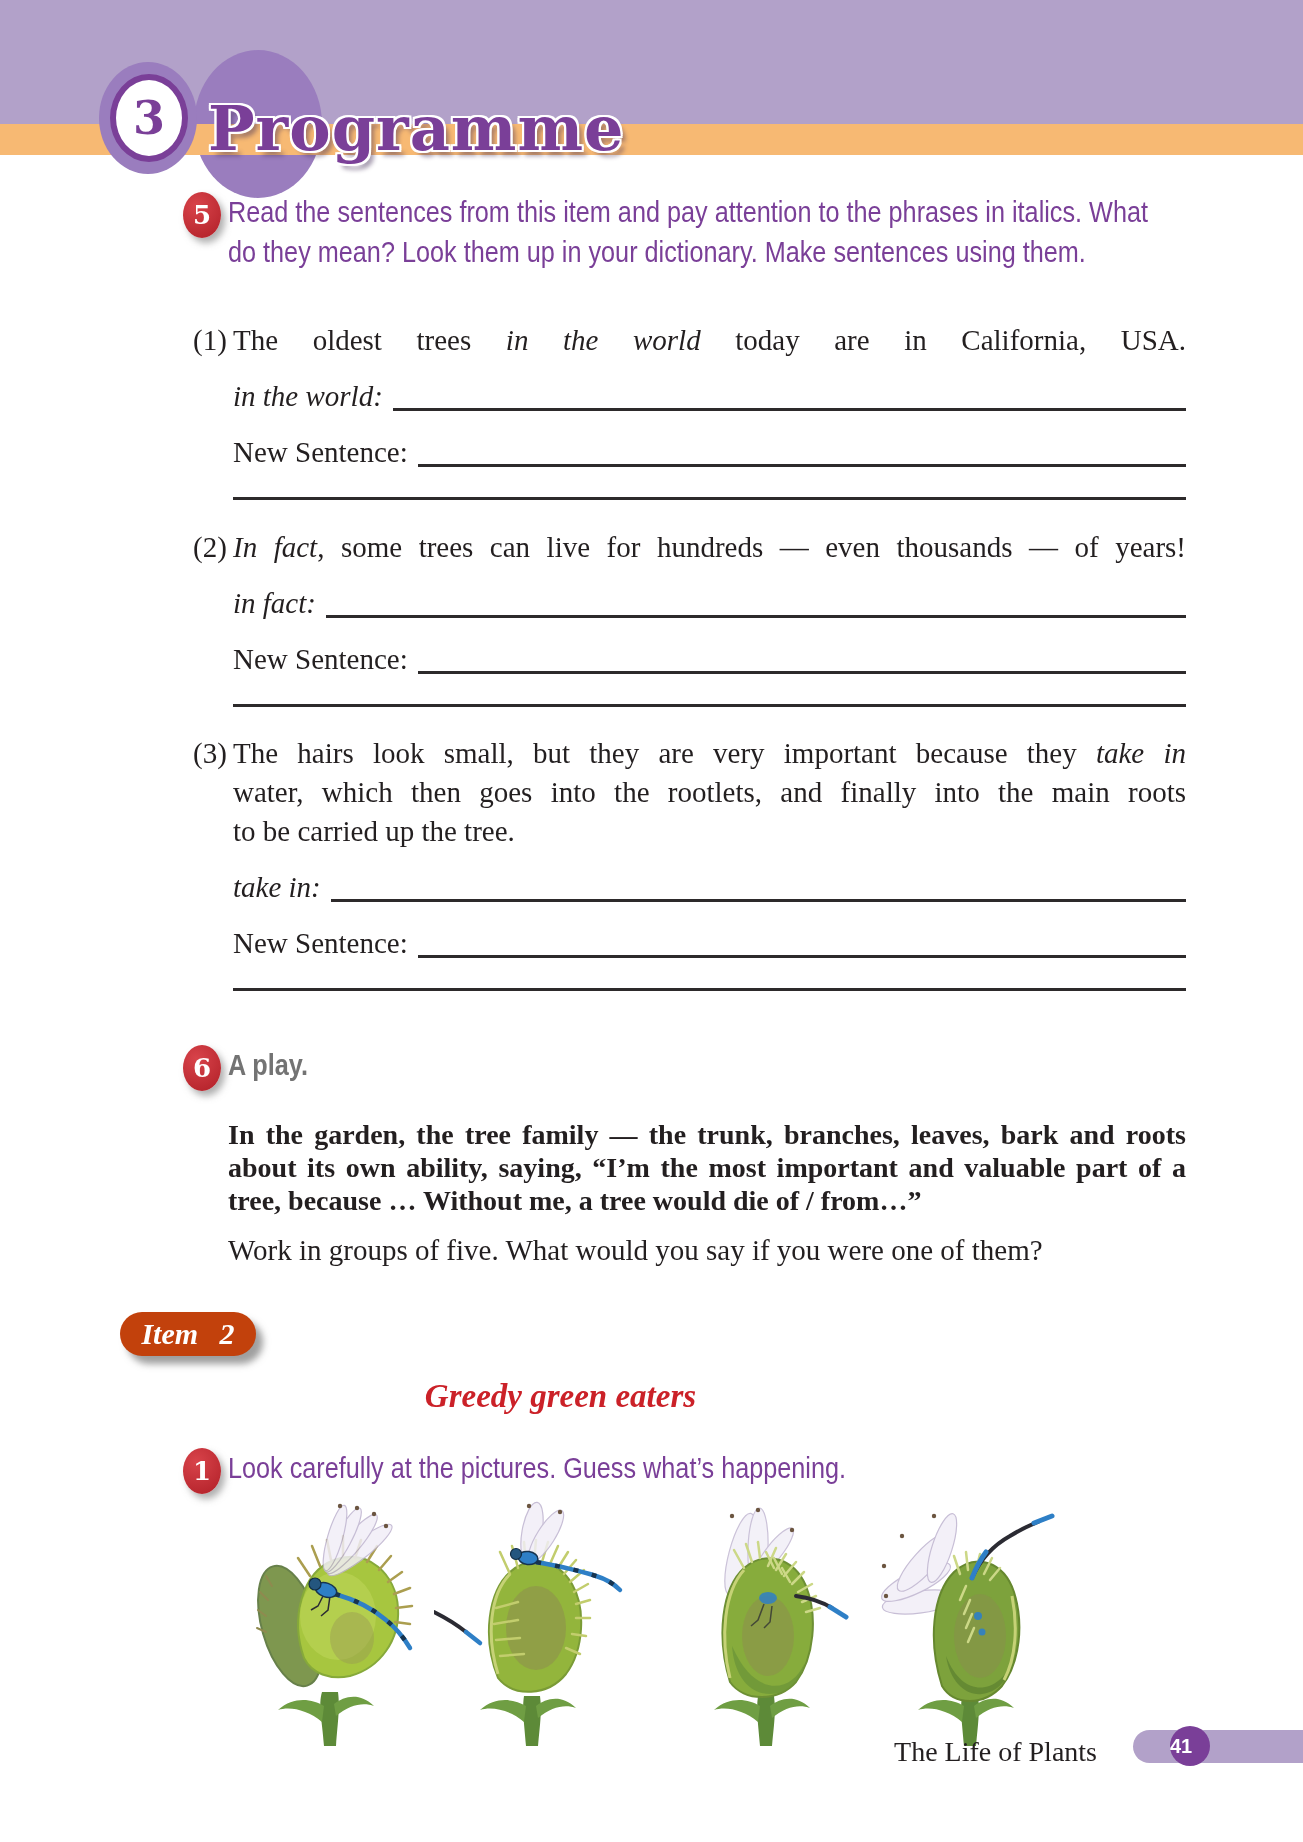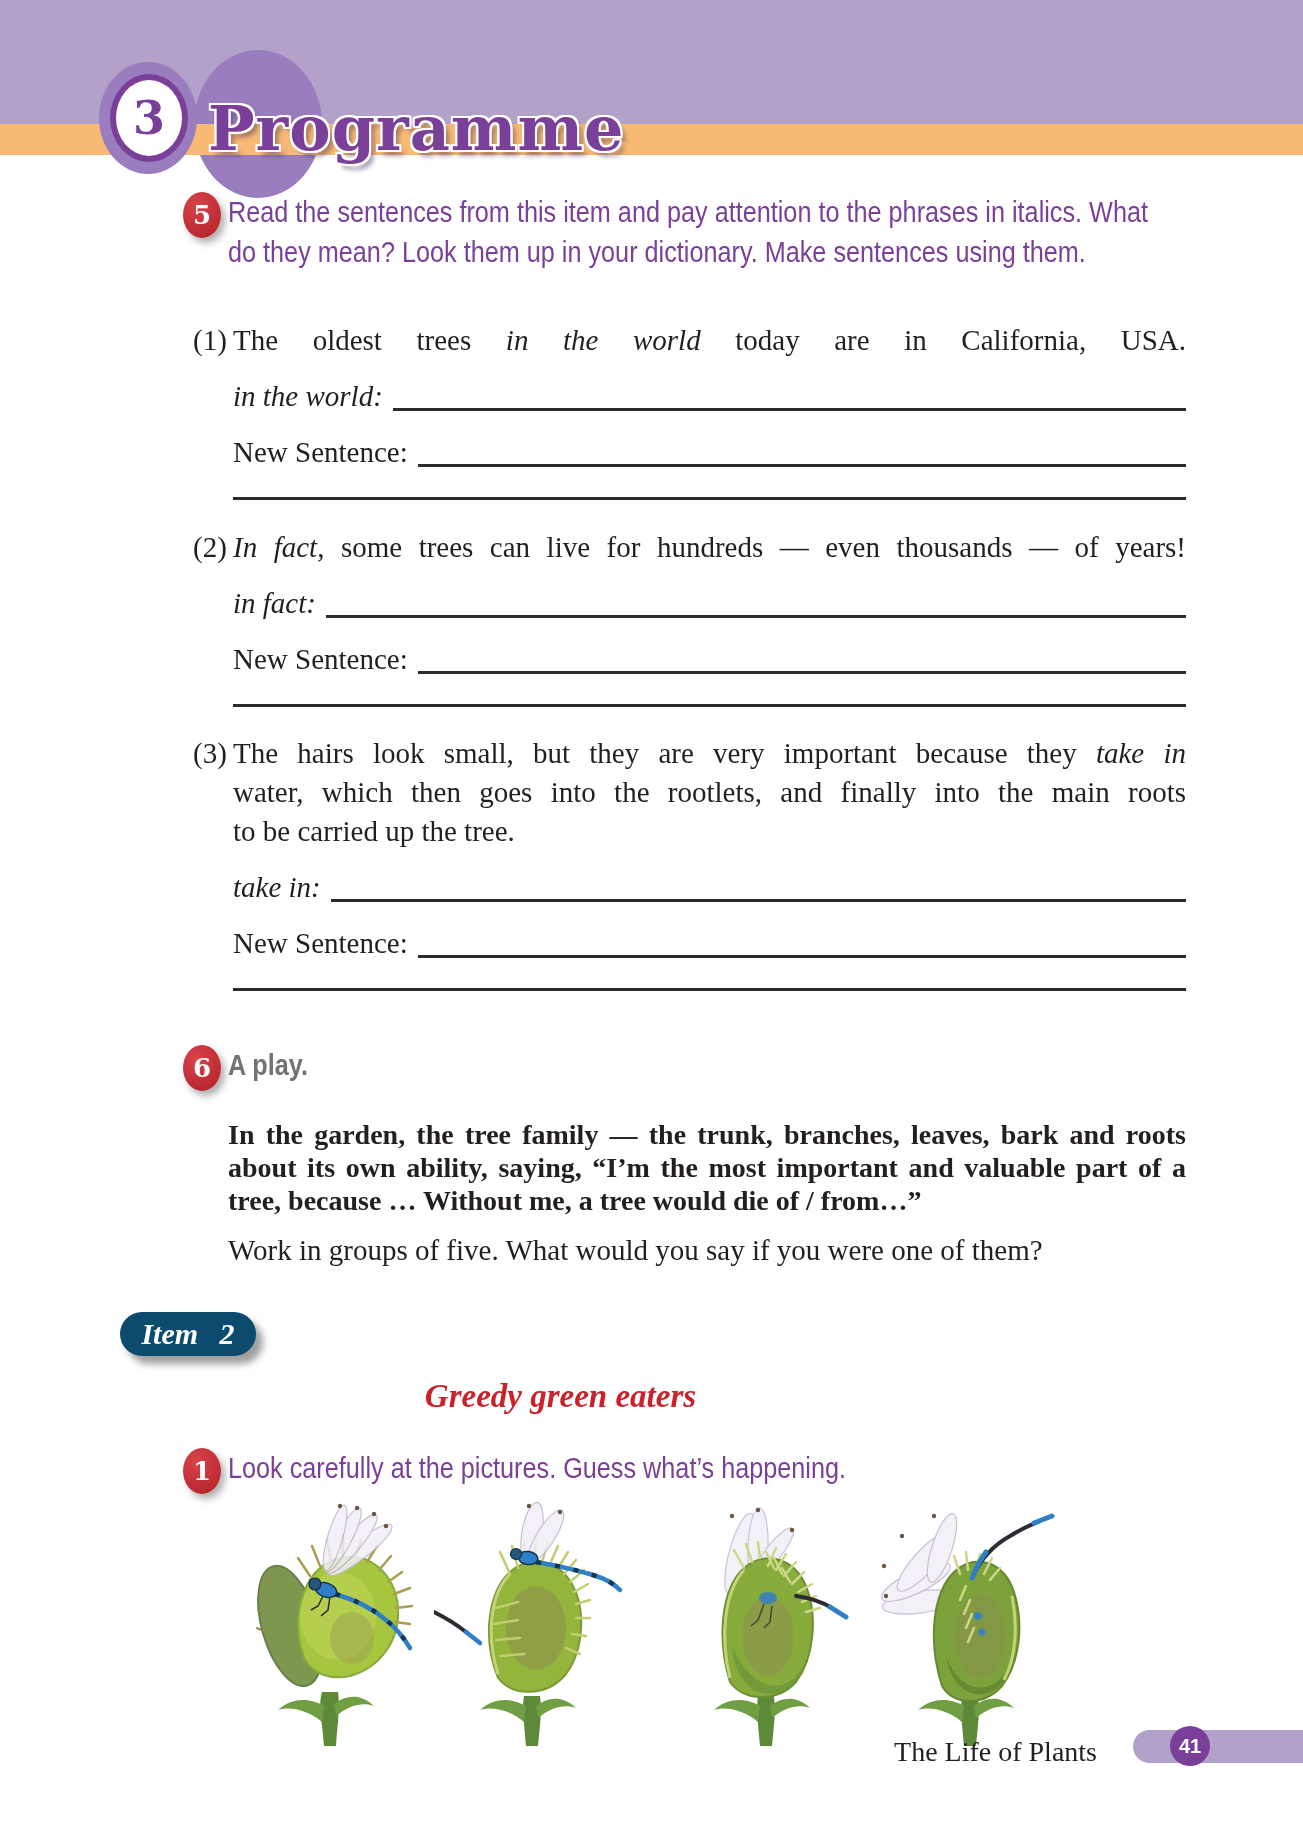--- a/index.html
+++ b/index.html
@@ -41,38 +41,38 @@
   .m-i1{margin-top:48px;}
   .m-i2{margin-top:27px;}
   .m-i3{margin-top:27px;}
   .l39{line-height:39px;}
   .ex6{position:relative;margin-left:35px;margin-top:54px;}
   .ex6-title{font-family:"Liberation Sans",sans-serif;font-weight:bold;font-size:29px;
              line-height:40px;color:#737373;}
   .para{margin-left:35px;margin-top:33px;font-size:28px;line-height:33px;font-weight:bold;}
   .question{margin-left:35px;margin-top:15px;font-size:29px;line-height:36px;}
   .item-banner{margin-left:-73px;margin-top:44px;width:136px;height:44px;border-radius:22px;
-               background:#0c4a6e;display:flex;align-items:center;justify-content:center;
+               background:#c2410c;display:flex;align-items:center;justify-content:center;
                box-shadow:7px 8px 7px rgba(80,80,80,.55);}
   .item-banner span{color:#fff;font-family:"Liberation Serif",serif;font-weight:bold;font-style:italic;
                font-size:30px;word-spacing:14px;}
   .heading{margin-top:20px;width:735px;text-align:center;font-weight:bold;font-style:italic;
            font-size:33px;line-height:40px;color:#cb2128;}
   .activity{position:relative;margin-left:35px;margin-top:32px;}
   .figs{display:flex;margin-left:45px;margin-top:8px;}
   .fig{width:190px;height:250px;flex:0 0 auto;}
   .gap-small{margin-right:6px;}
   .gap-big{margin-right:48px;}
 
   
   .footer-title{position:absolute;top:1736px;right:206px;font-size:28px;color:#231f20;}
   .page-tab{position:absolute;top:1730px;right:0;width:170px;height:33px;background:#b2a1c9;
             border-radius:17px 0 0 17px;}
   .page-circle{position:absolute;left:37px;top:-4px;width:40px;height:40px;border-radius:50%;
-            background:#7a3f98;color:#fff;display:flex;align-items:center;justify-content:center;
+            background:#7a3f98;color:#fff;display:flex;align-items:center;
             font-family:"Liberation Sans",sans-serif;font-weight:bold;font-size:20px;}
 </style>
 </head>
 <body>
 
 <div class="page">
 
   <div class="hdr">
     <div class="band-purple"></div>
     <div class="dome"></div>

